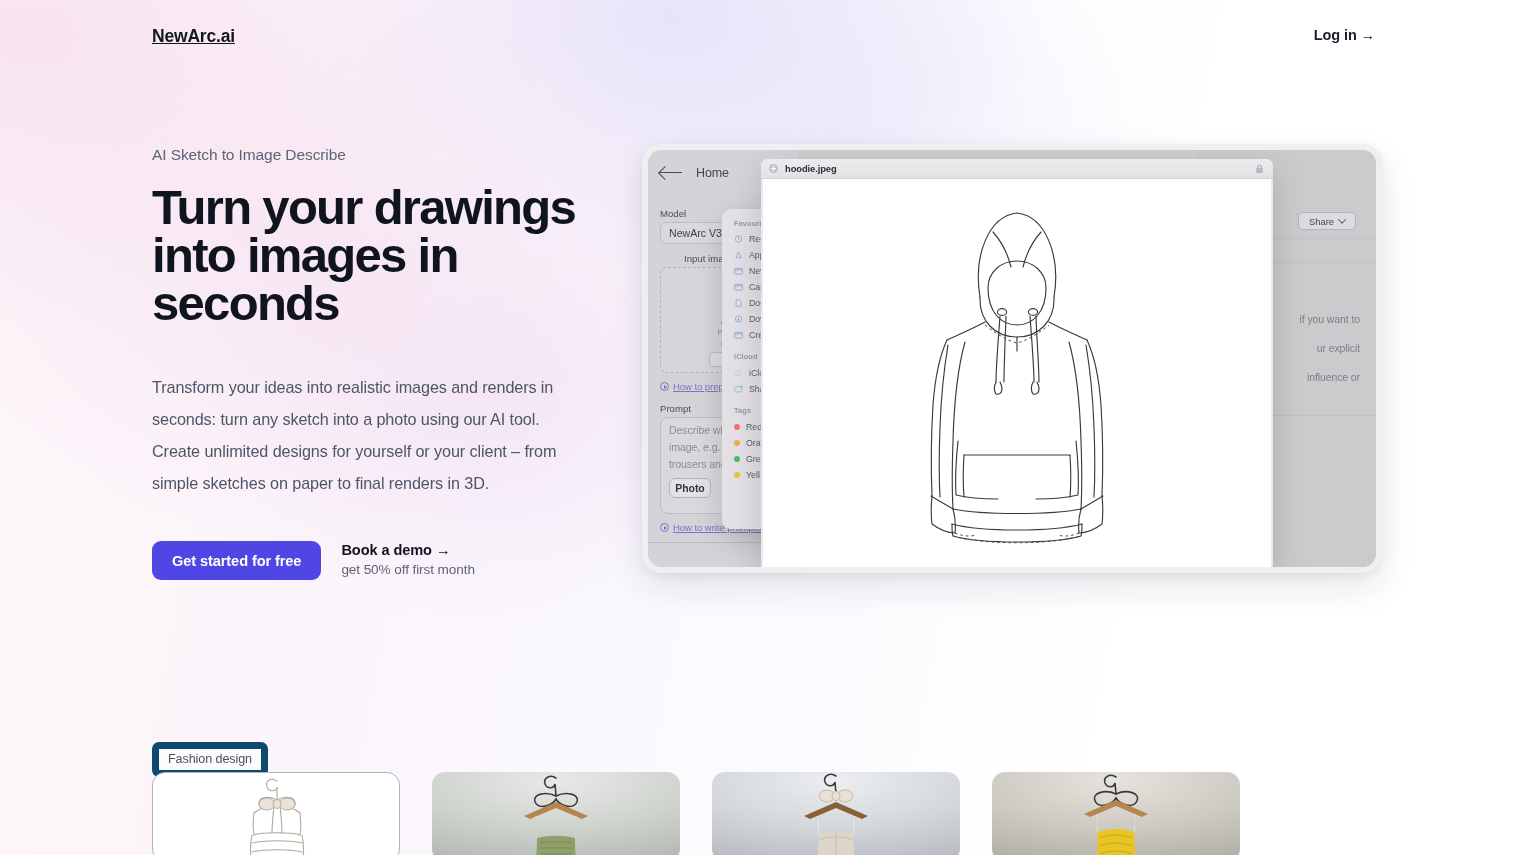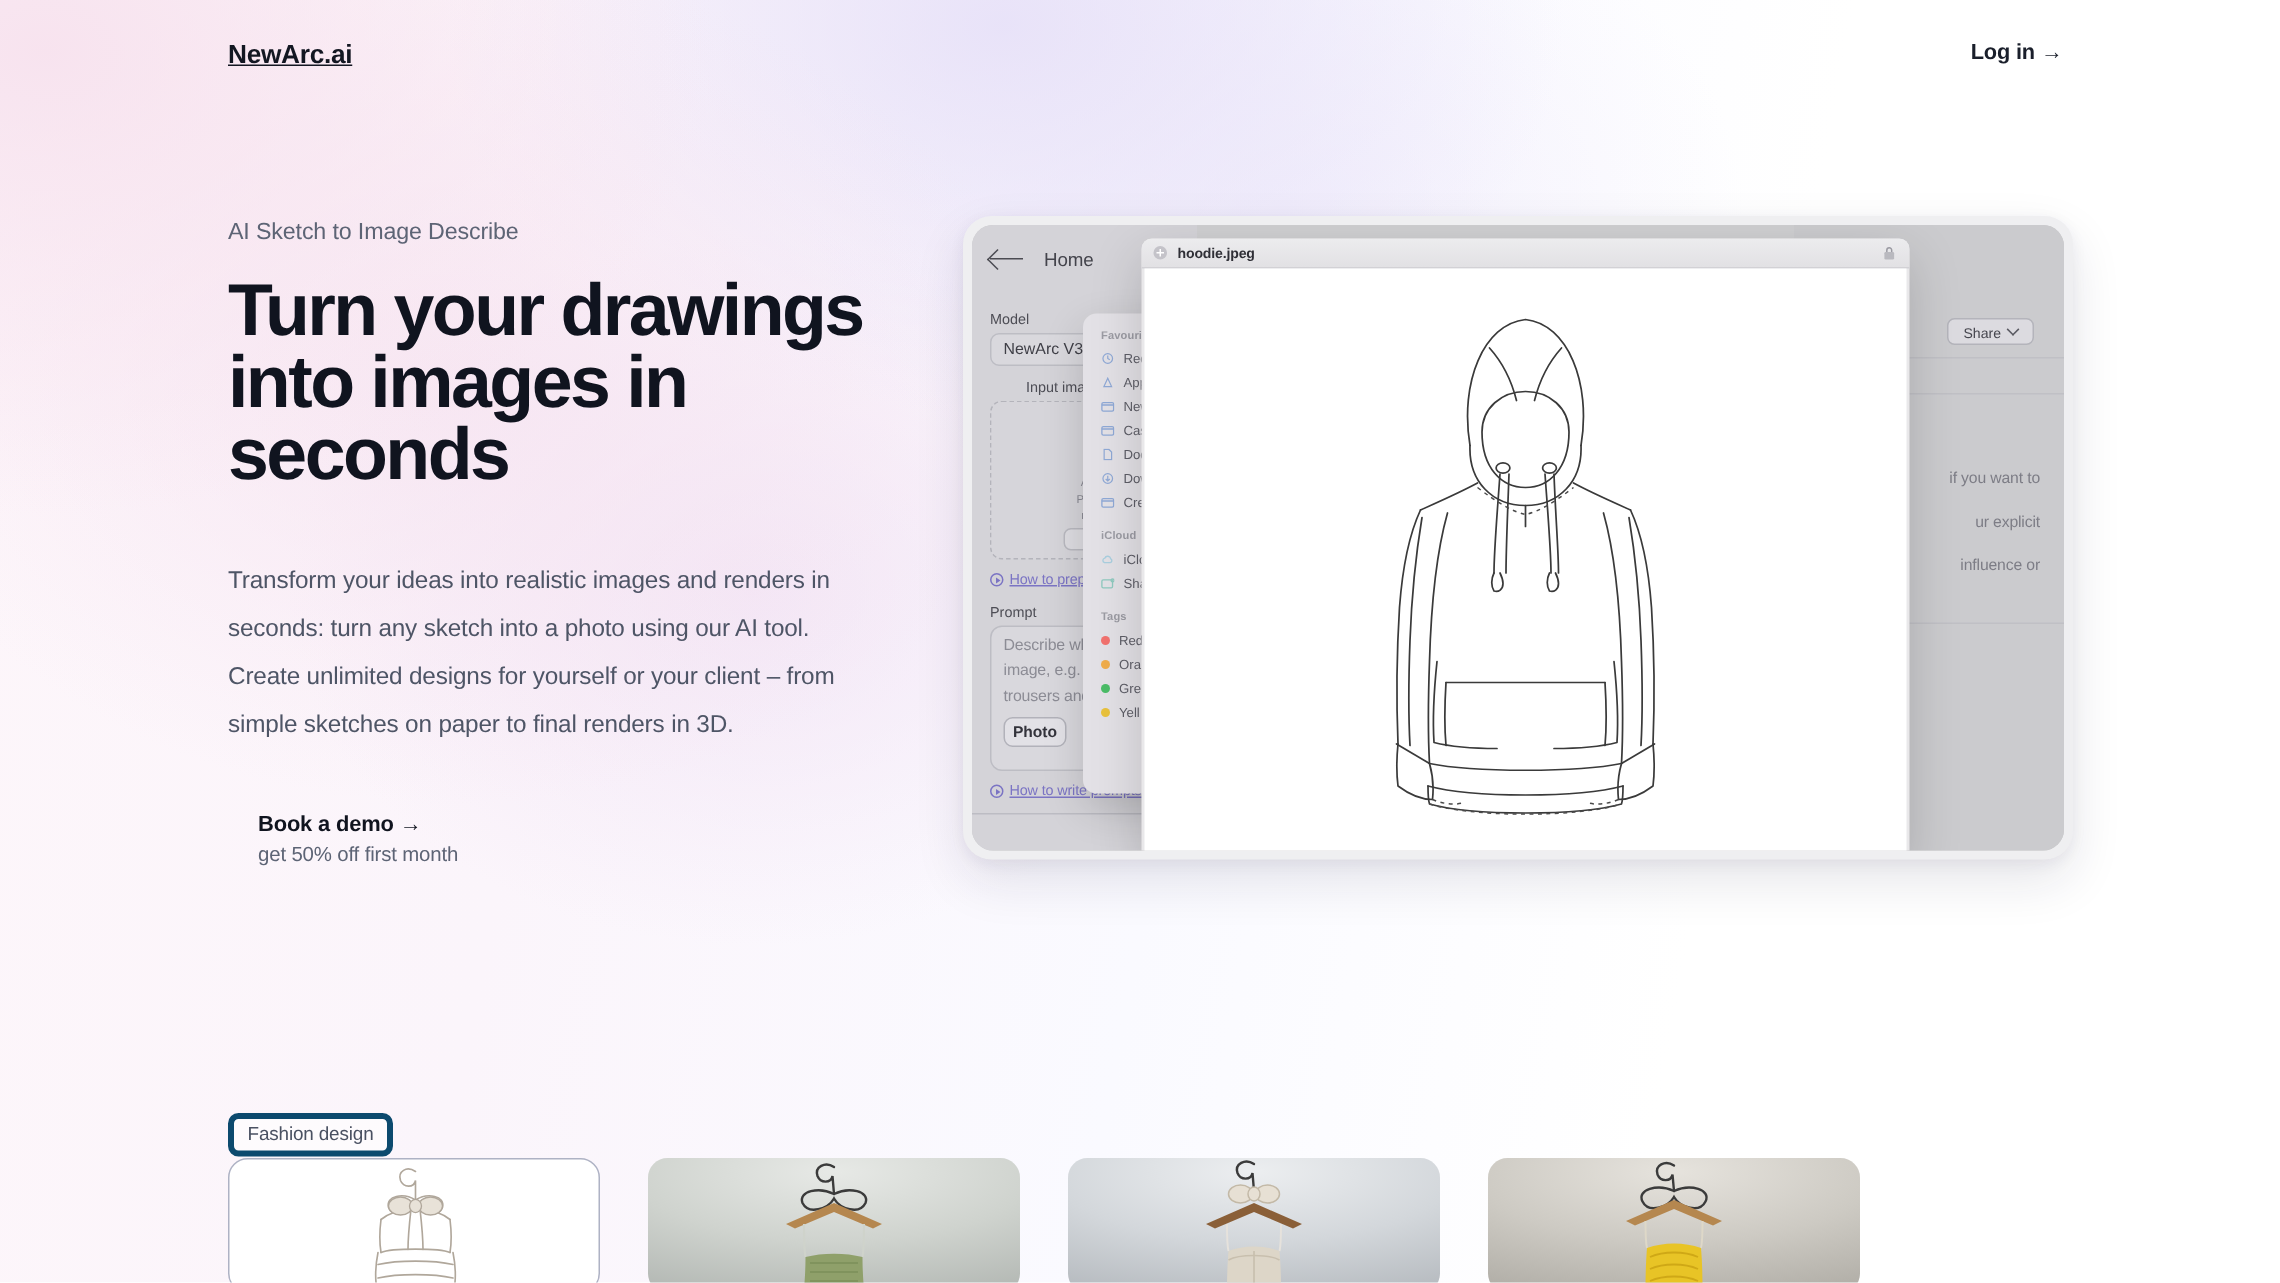--- a/index.html
+++ b/index.html
@@ -224,21 +224,21 @@
     position:absolute; right:9px; top:5px; width:9px; height:10px;
   }
   .pw-canvas{
     position:absolute; left:2px; top:20px; width:508px; height:390px; background:#fff;
     display:flex; align-items:flex-start; justify-content:center;
   }
 
   
   #gallery{ position:absolute; left:152px; top:742px; width:1216px; }
   .tag-pill{
-    display:inline-block; padding:3px 9px 4px; border:4px solid #0c4a6e; border-radius:7px;
+    display:inline-block; padding:3px 9px 4px; border:7px solid #0c4a6e; border-radius:7px;
     background:rgba(255,255,255,.55); font-size:12.6px; color:#4a5162; letter-spacing:-.1px;
   }
   .cards{ position:absolute; left:0; top:30px; display:flex; gap:32px; }
   .card{
     width:248px; height:90px; border-radius:13px; overflow:hidden; position:relative;
   }
   .card-sketch{
     background:#ffffff; border:1.4px solid #aeb2c4;
   }
   .ph{ position:absolute; inset:0; }
@@ -259,20 +259,21 @@
 
     <a class="login" href="#">Log in →</a>
   </nav>
 
   <section id="hero-left">
     <div class="eyebrow">AI Sketch to Image Describe</div>
     <h1 class="headline">Turn your drawings into images in seconds</h1>
     <p class="subcopy">Transform your ideas into realistic images and renders in seconds: turn any sketch into a photo using our AI tool. Create unlimited designs for yourself or your client – from simple sketches on paper to final renders in 3D.</p>
 
     <div class="cta-row">
+      <button class="btn-primary">Get started for free</button>
       <div class="demo-block">
         <a class="demo-title" href="#">Book a demo →</a>
         <div class="demo-sub">get 50% off first month</div>
       </div>
     </div>
   </section>
 
   <div id="mockup">
     <div id="mockup-inner">
 

